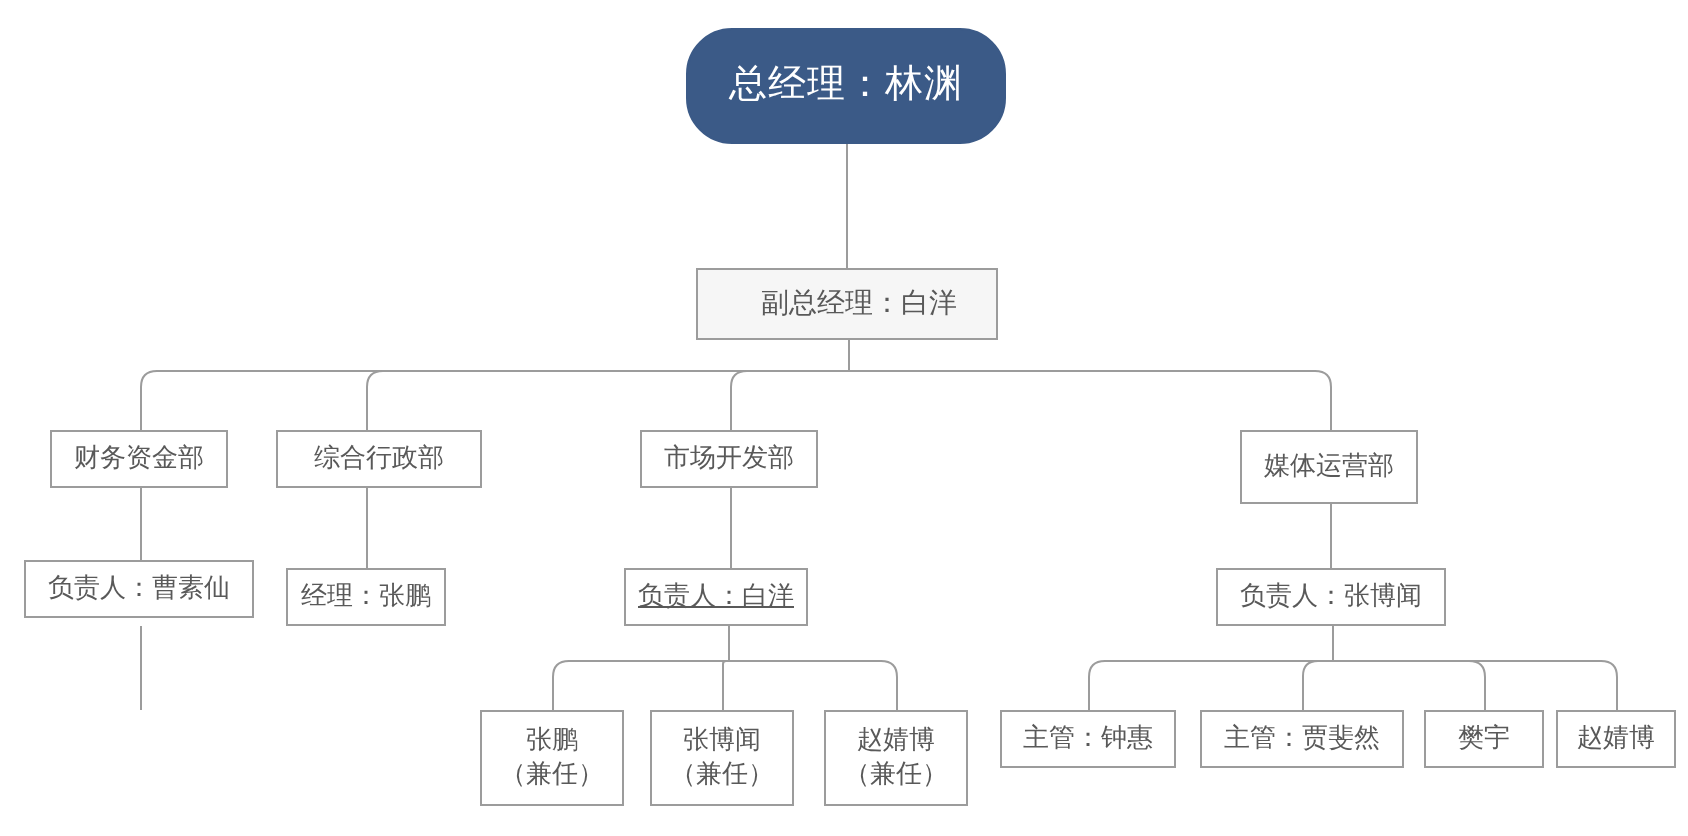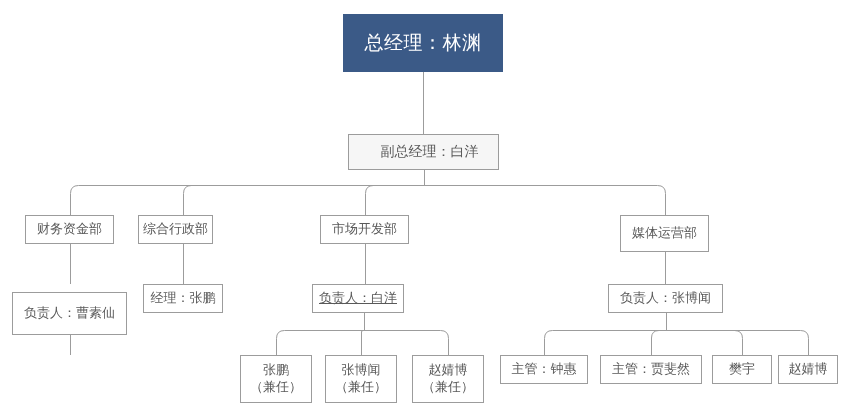--- a/index.html
+++ b/index.html
@@ -74,39 +74,39 @@
       <path d="M 665.5 244 L 665.5 284" fill="none" stroke="#9c9c9c" stroke-width="1"></path>
       <path d="M 70.5 313 L 70.5 355" fill="none" stroke="#9c9c9c" stroke-width="1"></path>
       <path d="M 364.5 313 L 364.5 330.5 L 284.5 330.5 Q 276.5 330.5 276.5 338.5 L 276.5 355" fill="none" stroke="#9c9c9c" stroke-width="1"></path>
       <path d="M 364.5 313 L 364.5 330.5 L 363 330.5 Q 361.5 330.5 361.5 332 L 361.5 355" fill="none" stroke="#9c9c9c" stroke-width="1"></path>
       <path d="M 364.5 313 L 364.5 330.5 L 440.5 330.5 Q 448.5 330.5 448.5 338.5 L 448.5 355" fill="none" stroke="#9c9c9c" stroke-width="1"></path>
       <path d="M 666.5 313 L 666.5 330.5 L 552.5 330.5 Q 544.5 330.5 544.5 338.5 L 544.5 355" fill="none" stroke="#9c9c9c" stroke-width="1"></path>
       <path d="M 666.5 313 L 666.5 330.5 L 659 330.5 Q 651.5 330.5 651.5 338 L 651.5 355" fill="none" stroke="#9c9c9c" stroke-width="1"></path>
       <path d="M 666.5 313 L 666.5 330.5 L 734.5 330.5 Q 742.5 330.5 742.5 338.5 L 742.5 355" fill="none" stroke="#9c9c9c" stroke-width="1"></path>
       <path d="M 666.5 313 L 666.5 330.5 L 800.5 330.5 Q 808.5 330.5 808.5 338.5 L 808.5 355" fill="none" stroke="#9c9c9c" stroke-width="1"></path>
     </svg>
-<div class="node node-root" style="left: 343px; top: 14px; width: 160px; height: 58px;">
+<div class="node node-root" style="left: 343px; top: 14px; width: 160px; height: 58px; border-radius: 23px;">
       <span>总经理：林渊</span>
     </div>
     <div class="node node-plain" style="left: 348px; top: 134px; width: 151px; height: 36px;">
       <span>副总经理：白洋</span>
     </div>
     <div class="node node-box" style="left: 25px; top: 215px; width: 89px; height: 29px;">
       <span>财务资金部</span>
     </div>
-    <div class="node node-box" style="left: 138px; top: 215px; width: 75px; height: 29px;">
+    <div class="node node-box" style="left: 138px; top: 215px; width: 103px; height: 29px;">
       <span>综合行政部</span>
     </div>
     <div class="node node-box" style="left: 320px; top: 215px; width: 89px; height: 29px;">
       <span>市场开发部</span>
     </div>
     <div class="node node-box" style="left: 620px; top: 215px; width: 89px; height: 37px;">
       <span>媒体运营部</span>
     </div>
-    <div class="node node-box" style="left: 12px; top: 292px; width: 115px; height: 43px;">
+    <div class="node node-box" style="left: 12px; top: 280px; width: 115px; height: 29px;">
       <span>负责人：曹素仙</span>
     </div>
     <div class="node node-box" style="left: 143px; top: 284px; width: 80px; height: 29px;">
       <span>经理：张鹏</span>
     </div>
     <div class="node node-box" style="left: 312px; top: 284px; width: 92px; height: 29px; text-decoration: underline;">
       <span>负责人：白洋</span>
     </div>
     <div class="node node-box" style="left: 608px; top: 284px; width: 115px; height: 29px;">
       <span>负责人：张博闻</span>

